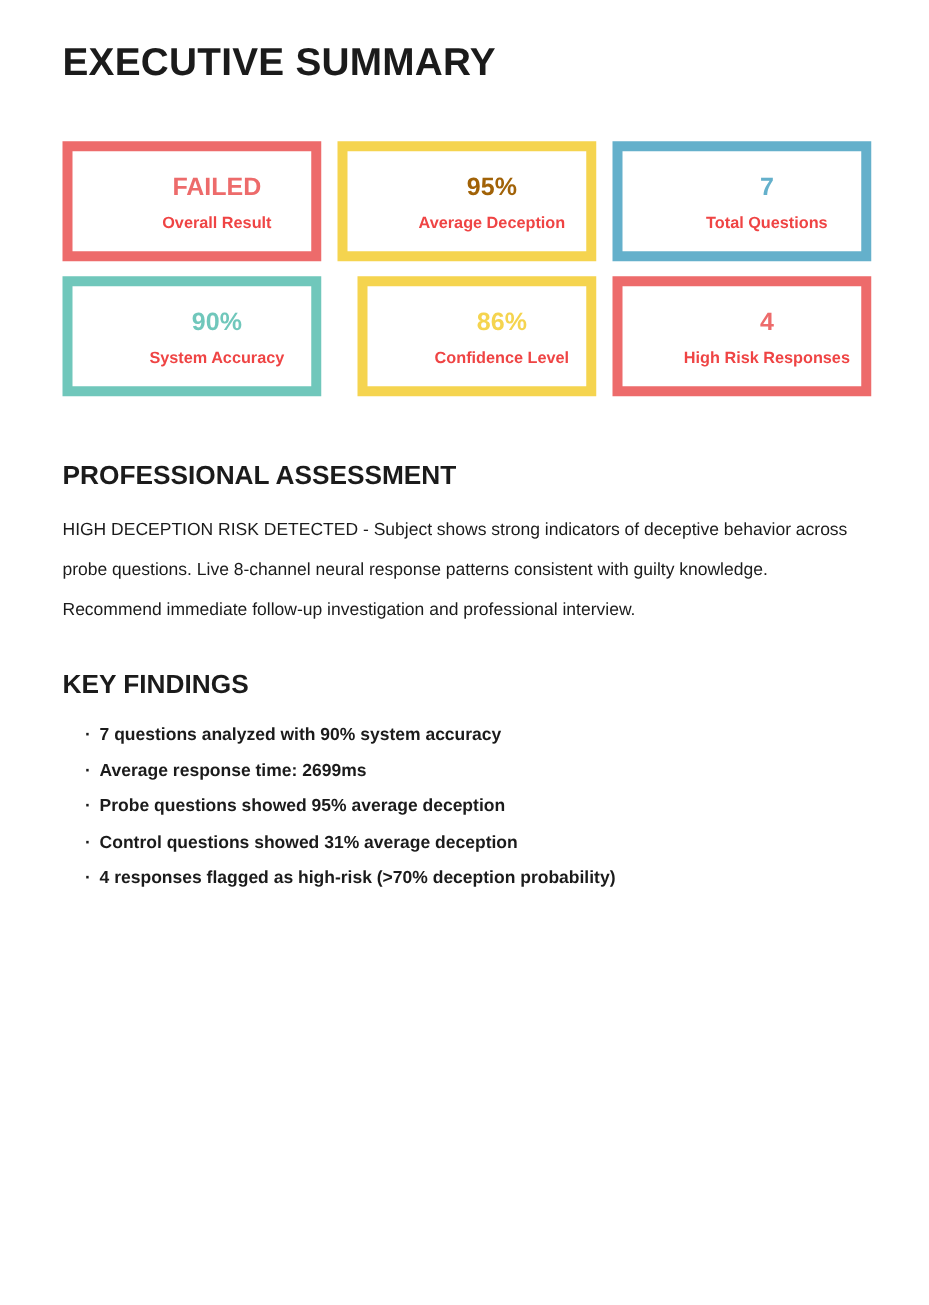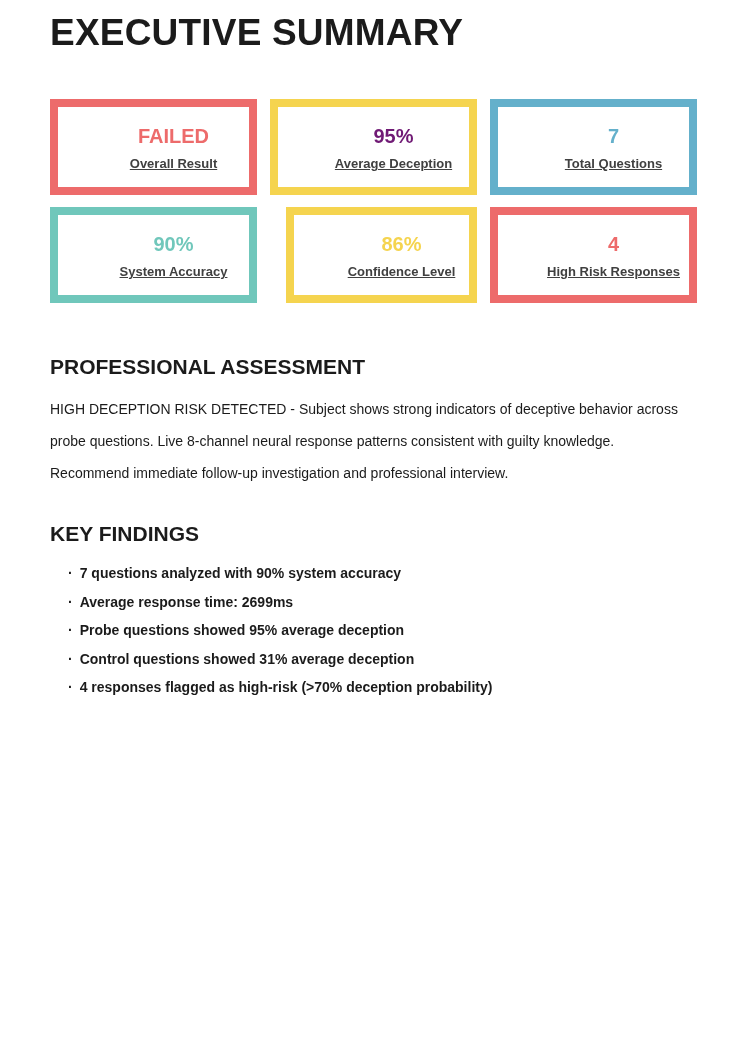--- a/index.html
+++ b/index.html
@@ -9,22 +9,22 @@
     height: 1044px;
     background: #ffffff;
     font-family: "Liberation Sans", sans-serif;
     color: #1b1b1b;
     overflow: hidden;
     box-sizing: border-box;
     padding: 0 46px 0 50px;
   }
   .doc-title {
     margin: 0;
-    padding-top: 12px;
-    font-size: 37px;
+    padding-top: 32px;
+    font-size: 31px;
     font-weight: bold;
     color: #1b1b1b;
     letter-spacing: 0.2px;
   }
   .metrics-grid {
     margin-top: 45px;
     display: grid;
     grid-template-columns: repeat(3, 1fr);
     column-gap: 13px;
     row-gap: 12px;
@@ -43,23 +43,22 @@
     padding-left: 40px;
   }
   .metric-value {
     font-size: 20px;
     font-weight: bold;
     line-height: 1;
   }
   .metric-label {
     font-size: 13px;
     font-weight: bold;
-    color: #404040;
+    color: #ef4444;
     line-height: 1;
-    text-decoration: underline;
   }
   .section-heading {
     margin: 0;
     font-size: 21px;
     font-weight: bold;
     color: #1b1b1b;
   }
   .assessment-heading { margin-top: 52px; }
   .assessment-body {
     margin: 14px 0 0 0;
@@ -99,21 +98,21 @@
 <div class="page">
 
   <h1 class="doc-title">EXECUTIVE SUMMARY</h1>
 
   <div class="metrics-grid">
     <div class="metric-card" style="border-color: rgb(237, 107, 107);">
       <div class="metric-value" style="color: rgb(237, 107, 107);">FAILED</div>
       <div class="metric-label">Overall Result</div>
     </div>
     <div class="metric-card" style="border-color: rgb(245, 212, 79);">
-      <div class="metric-value" style="color: #701a75;">95%</div>
+      <div class="metric-value" style="color: #a16207;">95%</div>
       <div class="metric-label">Average Deception</div>
     </div>
     <div class="metric-card" style="border-color: rgb(100, 176, 203);">
       <div class="metric-value" style="color: rgb(100, 176, 203);">7</div>
       <div class="metric-label">Total Questions</div>
     </div>
     <div class="metric-card" style="border-color: rgb(112, 199, 187);">
       <div class="metric-value" style="color: rgb(112, 199, 187);">90%</div>
       <div class="metric-label">System Accuracy</div>
     </div>

